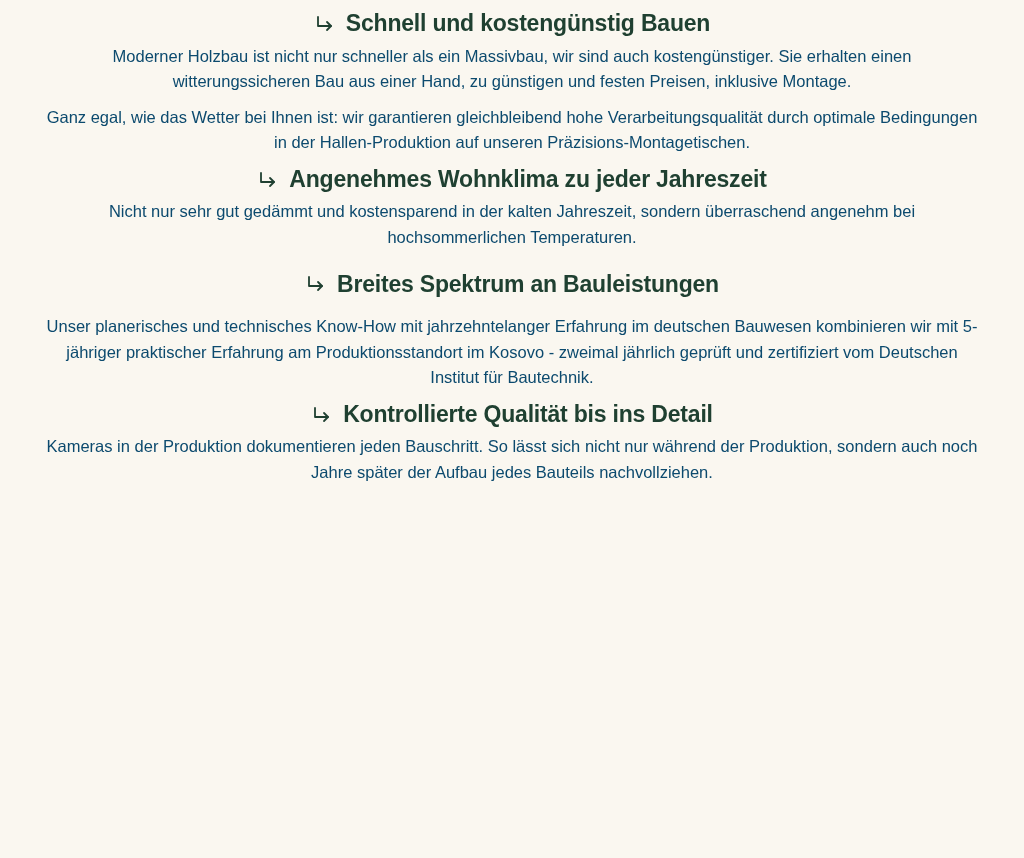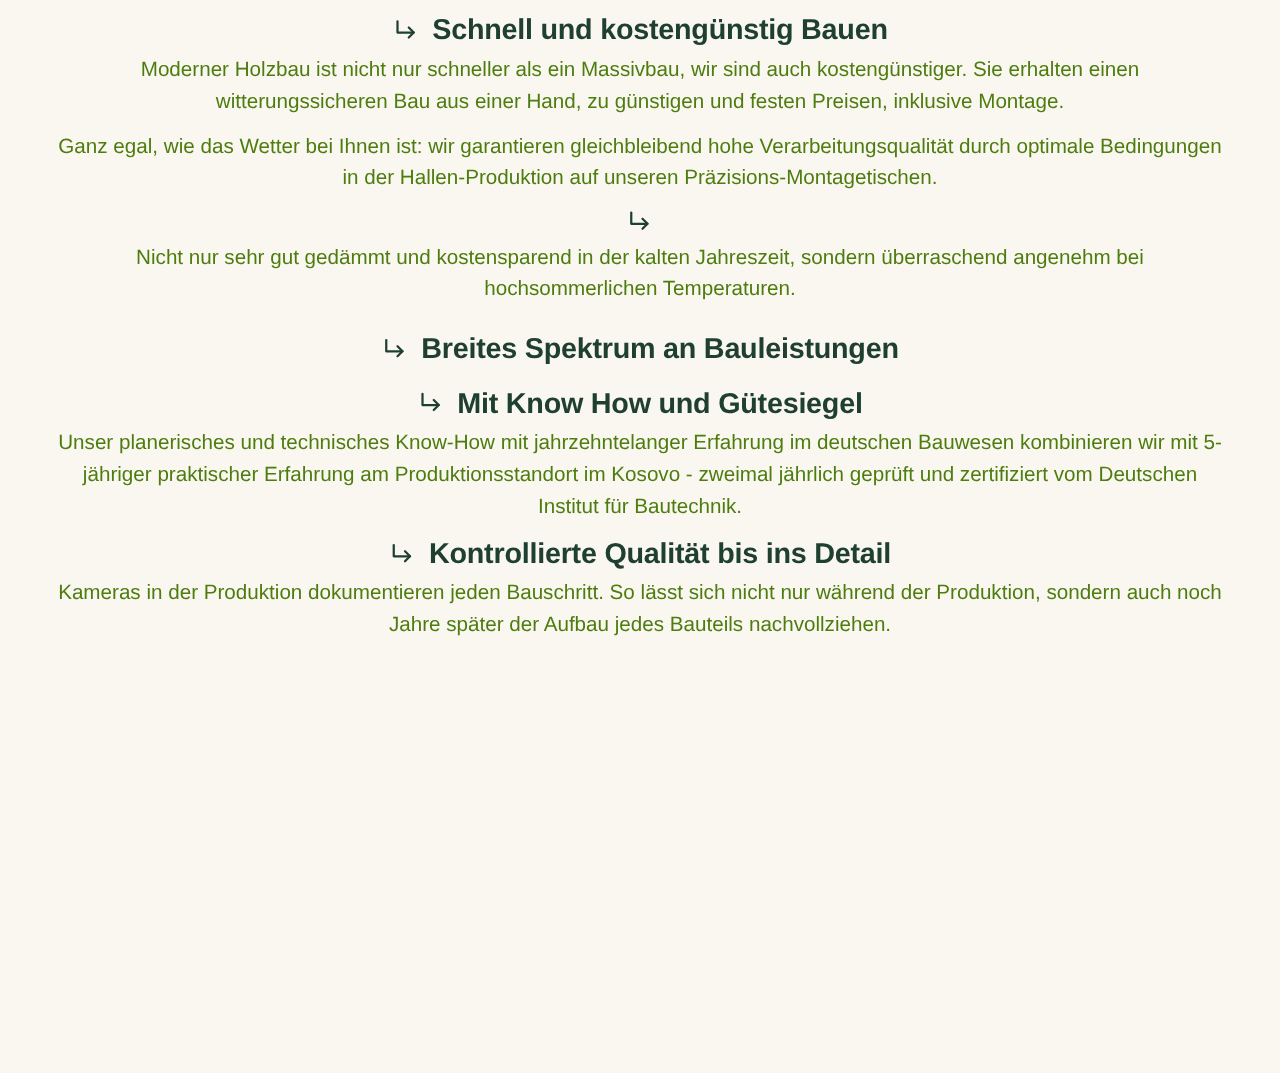--- a/index.html
+++ b/index.html
@@ -47,21 +47,21 @@
     font-size: 23px;
     font-weight: bold;
     color: #1f4031;
     letter-spacing: -0.2px;
     line-height: 1.2;
     white-space: nowrap;
   }
   .body-text {
     font-size: 16.5px;
     line-height: 1.55;
-    color: #4d7c0f;
+    color: #0c4a6e;
     text-align: center;
     max-width: 940px;
     margin: 0 auto;
     font-weight: 400;
   }
   .section:last-child {
     margin-bottom: 0;
   }
 </style>
 </head>
@@ -87,49 +87,41 @@
   </div>
 
   <div class="section">
     <div class="heading-row">
       <span class="arrow-icon">
         <svg width="22" height="22" viewBox="0 0 22 22" fill="none" stroke="#1f4031" stroke-width="1.8" stroke-linecap="round" stroke-linejoin="round">
           <path d="M4 4 L4 13 L17 13"></path>
           <path d="M13 9 L17 13 L13 17"></path>
         </svg>
       </span>
+      <span class="heading">Angenehmes Wohnklima zu jeder Jahreszeit</span>
     </div>
     <p class="body-text">Nicht nur sehr gut gedämmt und kostensparend in der kalten Jahreszeit, sondern überraschend angenehm bei hochsommerlichen Temperaturen.</p>
   </div>
 
   <div class="section">
   </div>
 
   <div class="section">
     <div class="heading-row">
       <span class="arrow-icon">
         <svg width="22" height="22" viewBox="0 0 22 22" fill="none" stroke="#1f4031" stroke-width="1.8" stroke-linecap="round" stroke-linejoin="round">
           <path d="M4 4 L4 13 L17 13"></path>
           <path d="M13 9 L17 13 L13 17"></path>
         </svg>
       </span>
       <span class="heading">Breites Spektrum an Bauleistungen</span>
     </div>
   </div>
 
   <div class="section">
-    <div class="heading-row">
-      <span class="arrow-icon">
-        <svg width="22" height="22" viewBox="0 0 22 22" fill="none" stroke="#1f4031" stroke-width="1.8" stroke-linecap="round" stroke-linejoin="round">
-          <path d="M4 4 L4 13 L17 13"></path>
-          <path d="M13 9 L17 13 L13 17"></path>
-        </svg>
-      </span>
-      <span class="heading">Mit Know How und Gütesiegel</span>
-    </div>
     <p class="body-text">Unser planerisches und technisches Know-How mit jahrzehntelanger Erfahrung im deutschen Bauwesen kombinieren wir mit 5-jähriger praktischer Erfahrung am Produktionsstandort im Kosovo - zweimal jährlich geprüft und zertifiziert vom Deutschen Institut für Bautechnik.</p>
   </div>
 
   <div class="section">
     <div class="heading-row">
       <span class="arrow-icon">
         <svg width="22" height="22" viewBox="0 0 22 22" fill="none" stroke="#1f4031" stroke-width="1.8" stroke-linecap="round" stroke-linejoin="round">
           <path d="M4 4 L4 13 L17 13"></path>
           <path d="M13 9 L17 13 L13 17"></path>
         </svg>

